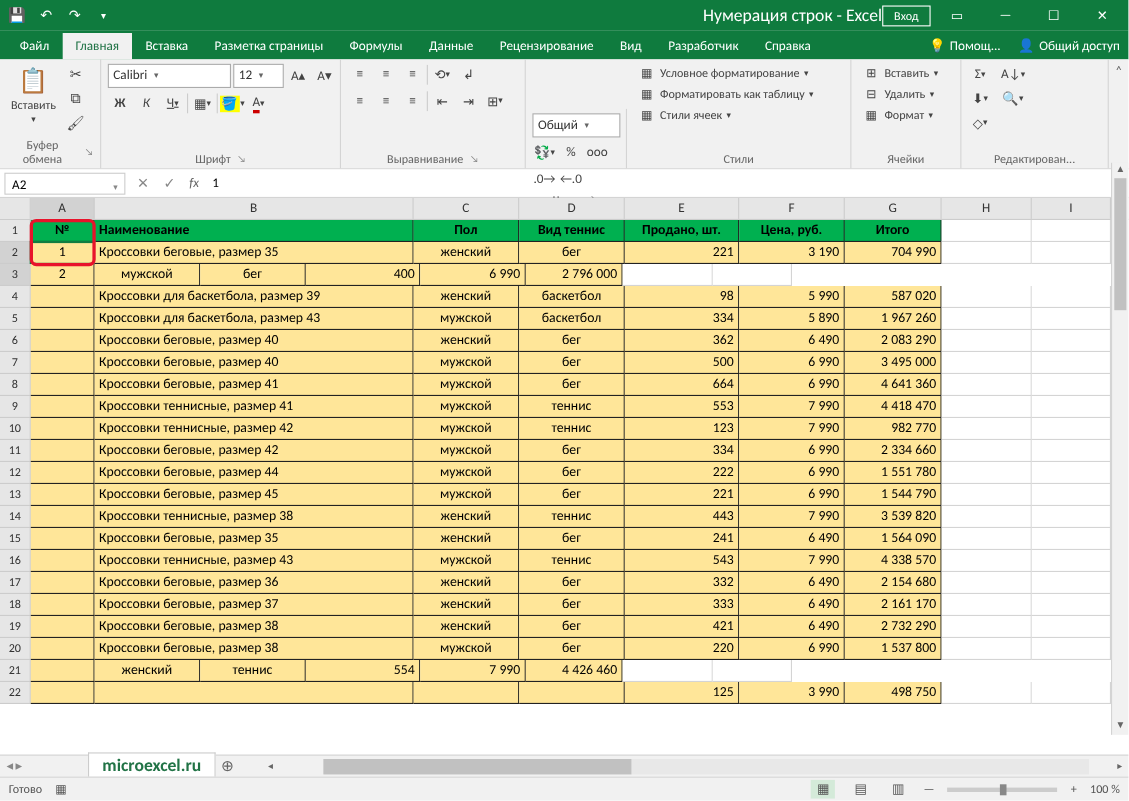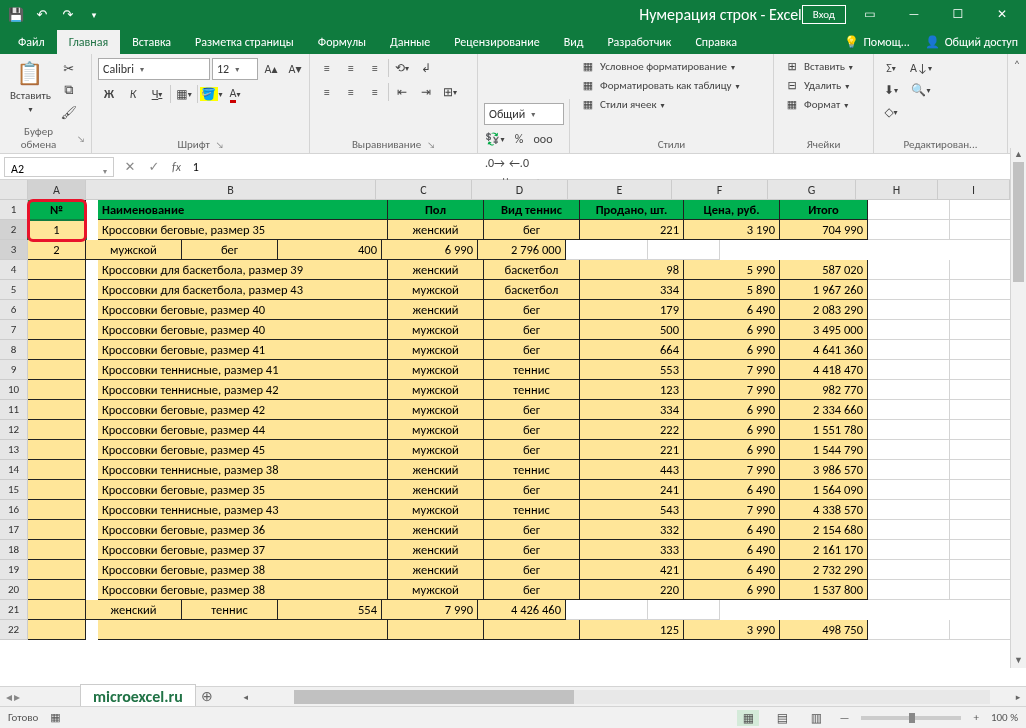--- a/index.html
+++ b/index.html
@@ -52,21 +52,21 @@
 .colhead .corner { width:28px; border-right:1px solid #ccc; background:#e6e6e6;}
 .colhead .ch { border-right:1px solid #ccc; text-align:center; line-height:20px;}
 .colhead .ch.sel { background:#d2d2d2; }
 .gridbody { position: relative; }
 .row { display:flex; height:20px; }
 .rowh { width:28px; background:#e6e6e6; border-right:1px solid #ccc; border-bottom:1px solid #ccc; text-align:center; font-size:11px; line-height:20px; color:#333;}
 .rowh.sel { background:#d2d2d2;}
 .cell { border-right:1px solid #d4d4d4; border-bottom:1px solid #d4d4d4; padding:0 4px; font-size:12.5px; line-height:20px; overflow:hidden; white-space:nowrap; font-family: Calibri, sans-serif;}
 .hdr { background:#00b050; color:#000; font-weight:bold; border-right:1px solid #222; border-bottom:1px solid #222;}
 .dcell { background:#ffe699; border-right:1px solid #222; border-bottom:1px solid #222; color:#000;}
-.tr { text-align:right;} .tc{text-align:center;} .tl{text-align:left;margin-left:12px;}
+.tr { text-align:right;} .tc{text-align:center;} .tl{text-align:left;}
 .wA{width:58px;} .wB{width:290px;} .wC{width:96px;} .wD{width:96px;} .wE{width:104px;} .wF{width:96px;} .wG{width:88px;} .wH{width:82px;} .wI{width:72px;}
 .empty{background:#fff;}
 
 
 .redbox { position:absolute; border:3px solid #e8132b; border-radius:6px; pointer-events:none; left:27px; top:19px; width:60px; height:43px; z-index:5;}
 .selcell { outline:2px solid #107c41; outline-offset:-1px;}
 
 
 .vscroll { position:absolute; right:0; top:148px; bottom:60px; width:16px; background:#f1f1f1; border-left:1px solid #d4d4d4;}
 .vscroll .thumb{ position:absolute; left:2px; right:2px; top:14px; height:120px; background:#c1c1c1;}
@@ -376,21 +376,21 @@
   <div class="cell dcell wG tr">1 967 260</div>
   <div class="cell empty wH"></div>
   <div class="cell empty wI"></div>
       </div>
       <div class="row">
         <div class="rowh">6</div>
   <div class="cell dcell wA tc"></div>
   <div class="cell dcell wB tl">Кроссовки беговые, размер 40</div>
   <div class="cell dcell wC tc">женский</div>
   <div class="cell dcell wD tc">бег</div>
-  <div class="cell dcell wE tr">179</div>
+  <div class="cell dcell wE tr">362</div>
   <div class="cell dcell wF tr">6 490</div>
   <div class="cell dcell wG tr">2 083 290</div>
   <div class="cell empty wH"></div>
   <div class="cell empty wI"></div>
       </div>
       <div class="row">
         <div class="rowh">7</div>
   <div class="cell dcell wA tc"></div>
   <div class="cell dcell wB tl">Кроссовки беговые, размер 40</div>
   <div class="cell dcell wC tc">мужской</div>
@@ -474,21 +474,21 @@
   <div class="cell empty wI"></div>
       </div>
       <div class="row">
         <div class="rowh">14</div>
   <div class="cell dcell wA tc"></div>
   <div class="cell dcell wB tl">Кроссовки теннисные, размер 38</div>
   <div class="cell dcell wC tc">женский</div>
   <div class="cell dcell wD tc">теннис</div>
   <div class="cell dcell wE tr">443</div>
   <div class="cell dcell wF tr">7 990</div>
-  <div class="cell dcell wG tr">3 986 570</div>
+  <div class="cell dcell wG tr">3 539 820</div>
   <div class="cell empty wH"></div>
   <div class="cell empty wI"></div>
       </div>
       <div class="row">
         <div class="rowh">15</div>
   <div class="cell dcell wA tc"></div>
   <div class="cell dcell wB tl">Кроссовки беговые, размер 35</div>
   <div class="cell dcell wC tc">женский</div>
   <div class="cell dcell wD tc">бег</div>
   <div class="cell dcell wE tr">241</div>

